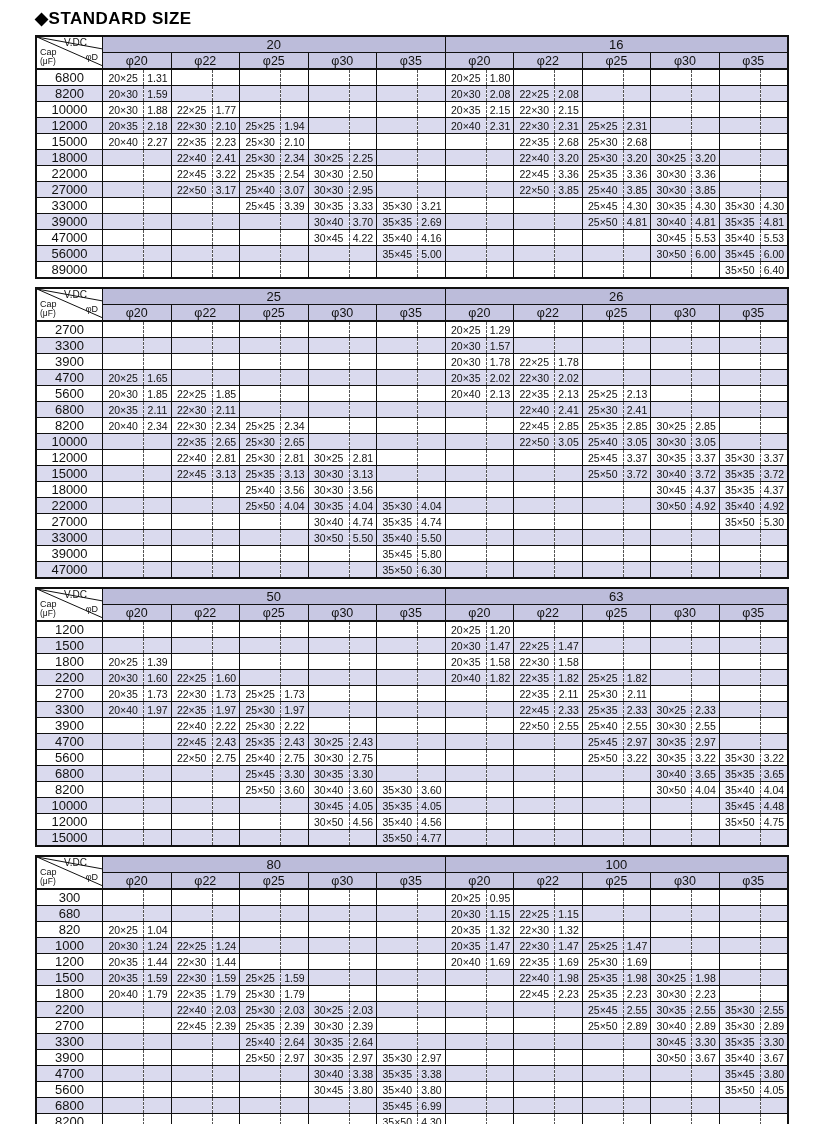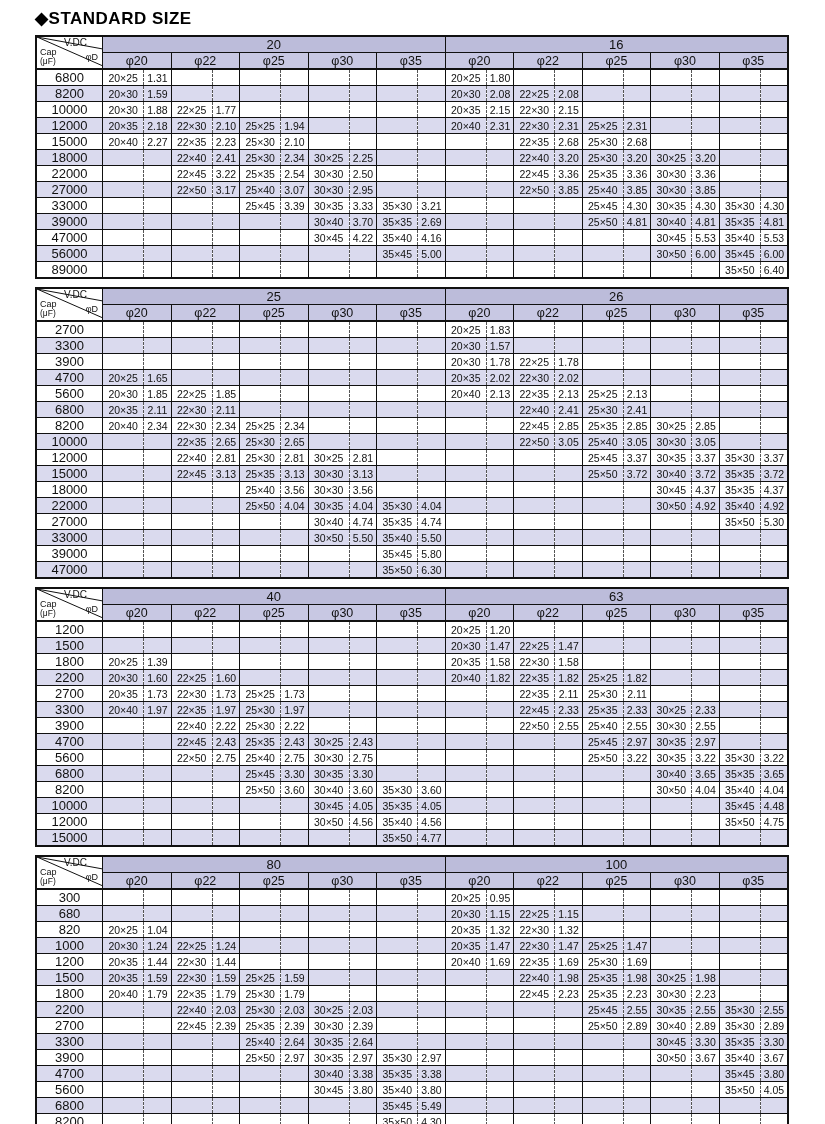--- a/index.html
+++ b/index.html
@@ -443,21 +443,21 @@
             <td class="val"></td>
             <td class="case"></td>
             <td class="val"></td>
             <td class="case"></td>
             <td class="val"></td>
             <td class="case"></td>
             <td class="val"></td>
             <td class="case"></td>
             <td class="val"></td>
             <td class="case">20×25</td>
-            <td class="val">1.83</td>
+            <td class="val">1.29</td>
             <td class="case"></td>
             <td class="val"></td>
             <td class="case"></td>
             <td class="val"></td>
             <td class="case"></td>
             <td class="val"></td>
             <td class="case"></td>
             <td class="val"></td>
           </tr>
           <tr class="alt">
@@ -836,21 +836,21 @@
             <th class="corner" rowspan="2">
               <svg width="66" height="31">
                 <line x1="0" y1="0" x2="66" y2="12" stroke="#111" stroke-width="1"></line>
                 <line x1="0" y1="0" x2="66" y2="29" stroke="#111" stroke-width="1"></line>
               </svg>
               <span class="c-vdc">V.DC</span>
               <span class="c-phid">φD</span>
               <span class="c-cap">Cap</span>
               <span class="c-capu">(μF)</span>
             </th>
-            <th class="volt" colspan="10">40</th>
+            <th class="volt" colspan="10">50</th>
             <th class="volt" colspan="10">63</th>
           </tr>
           <tr>
             <th class="phi" colspan="2">φ20</th>
             <th class="phi" colspan="2">φ22</th>
             <th class="phi" colspan="2">φ25</th>
             <th class="phi" colspan="2">φ30</th>
             <th class="phi" colspan="2">φ35</th>
             <th class="phi" colspan="2">φ20</th>
             <th class="phi" colspan="2">φ22</th>
@@ -1540,21 +1540,21 @@
             <th class="cap">6800</th>
             <td class="case"></td>
             <td class="val"></td>
             <td class="case"></td>
             <td class="val"></td>
             <td class="case"></td>
             <td class="val"></td>
             <td class="case"></td>
             <td class="val"></td>
             <td class="case">35×45</td>
-            <td class="val">5.49</td>
+            <td class="val">6.99</td>
             <td class="case"></td>
             <td class="val"></td>
             <td class="case"></td>
             <td class="val"></td>
             <td class="case"></td>
             <td class="val"></td>
             <td class="case"></td>
             <td class="val"></td>
             <td class="case"></td>
             <td class="val"></td>

